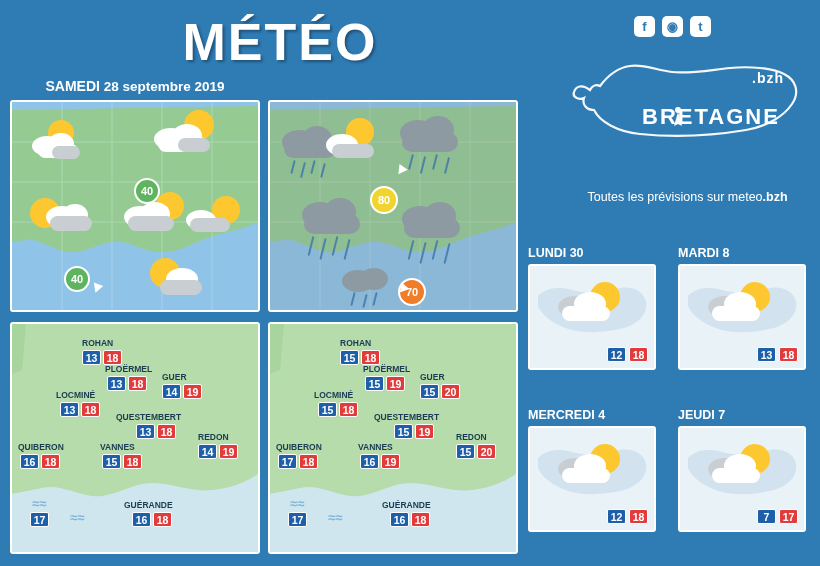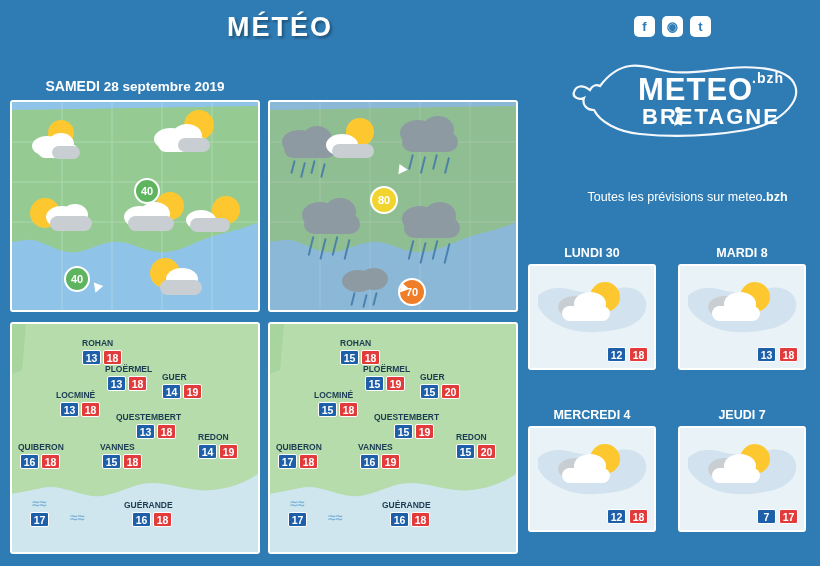--- a/index.html
+++ b/index.html
@@ -11,21 +11,21 @@
     overflow: hidden;
     position: relative;
   }
   .root { position:relative; width:820px; height:566px; }
 
   
   .title {
     position:absolute; left:120px; top:12px; width:320px;
     text-align:center;
     color:#ffffff;
-    font-size:27px;
+    font-size:52px;
     font-weight:bold;
     letter-spacing:2px;
     text-shadow: 2px 2px 3px rgba(0,0,0,0.35);
   }
 
   
   .dayhead {
     position:absolute;
     color:#ffffff;
     font-size:13.5px;
@@ -147,21 +147,20 @@
 
   .tagline {
     position:absolute; left:560px; top:190px; width:255px;
     text-align:center; color:#ffffff; font-size:12.5px;
   }
   .tagline .bzh { font-weight:bold; }
 
   
   .smallhead {
     position:absolute; color:#ffffff; font-size:12.5px; font-weight:bold;
-    text-align:center;
   }
   .smallcard {
     position:absolute;
     background:#e9f2f7;
     border:2px solid #ffffff;
     border-radius:3px;
     overflow:hidden;
   }
   .smalltemps {
     position:absolute; right:6px; bottom:6px; display:flex; gap:3px;
@@ -182,21 +181,20 @@
 
   <div class="logo-block">
     <svg width="255" height="130" viewBox="0 0 255 130" style="position:absolute;left:0;top:0;">
       <path d="M30,50 C22,44 16,46 14,52 C12,58 20,60 24,58 C22,64 26,70 34,70 C40,82 58,92 80,94
                C110,97 150,96 186,90 C208,86 224,76 232,64 C240,52 236,40 224,34
                C212,28 190,26 170,28 C150,30 130,34 112,32 C96,30 84,24 70,26
                C56,28 46,38 40,46 C36,44 32,46 30,50 Z" fill="none" stroke="#ffffff" stroke-width="2.2" opacity="0.95"></path>
       <path d="M118,72 L122,86 L118,84 L114,86 Z" fill="#ffffff"></path>
       <circle cx="118" cy="70" r="3" fill="#ffffff"></circle>
     </svg>
-    <div class="logo-text logo-meteo">METEO</div>
     <div class="logo-text logo-bzh">.bzh</div>
     <div class="logo-text logo-bretagne">BRETAGNE</div>
   </div>
 
   <div class="tagline">
     <span>Toutes les prévisions sur meteo</span><span class="bzh">.bzh</span>
   </div>
 
   <div class="dayhead" style="left:10px; top:78px; width:250px;">
     <span class="day">SAMEDI</span>

